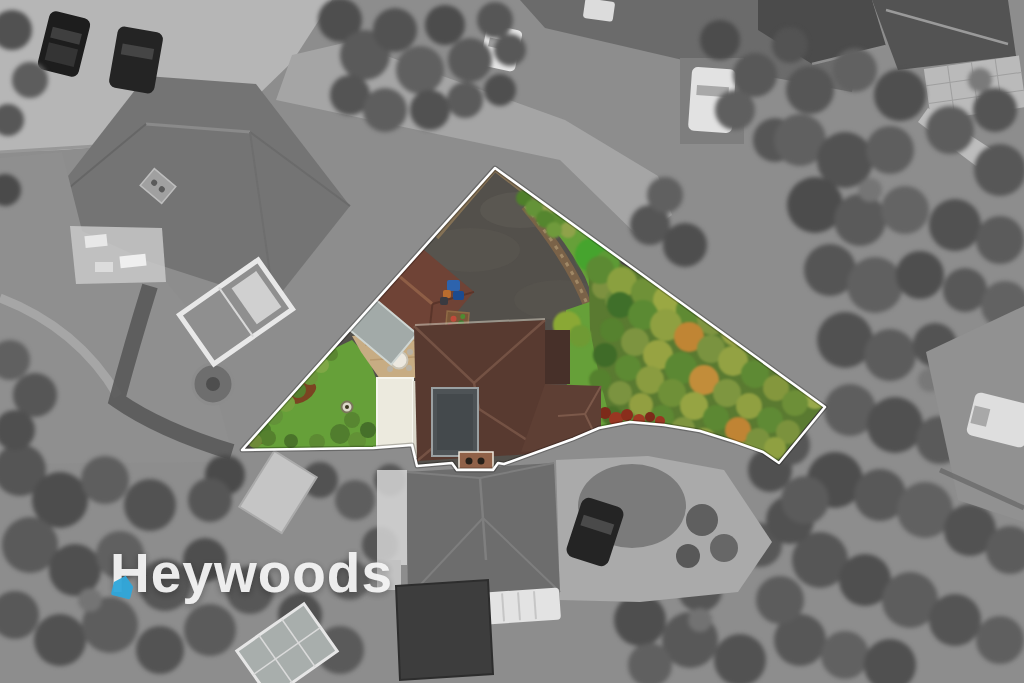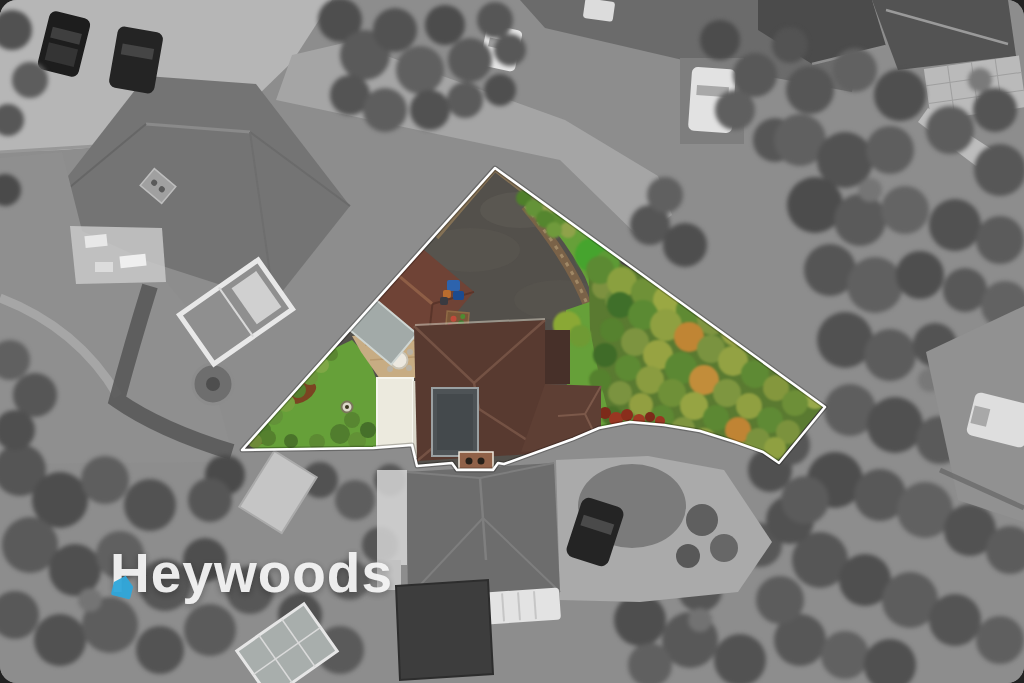--- a/index.html
+++ b/index.html
@@ -1,17 +1,17 @@
 <!DOCTYPE html>
 <html><head>
 <meta charset="utf-8">
 <style>
   html,body{margin:0;padding:0;background:#222;}
   .stage{position:relative;width:1024px;height:683px;overflow:hidden;background:#8d8d8d;
-         font-family:"Liberation Sans",sans-serif;border-radius:17px;}
+         font-family:"Liberation Sans",sans-serif;}
   .stage svg{position:absolute;inset:0;display:block;}
   .watermark{position:absolute;left:110px;top:546px;display:flex;align-items:flex-start;
              pointer-events:none;}
   .watermark .brand{font-size:55px;line-height:1;font-weight:700;letter-spacing:1px;
              color:#f4f4f4;opacity:.95;text-shadow:0 2px 7px rgba(0,0,0,.30);}
   .watermark .pin{width:22px;height:25px;margin-left:2px;margin-top:28px;
              transform:rotate(14deg);opacity:.95;}
 </style>
 </head>
 <body>

